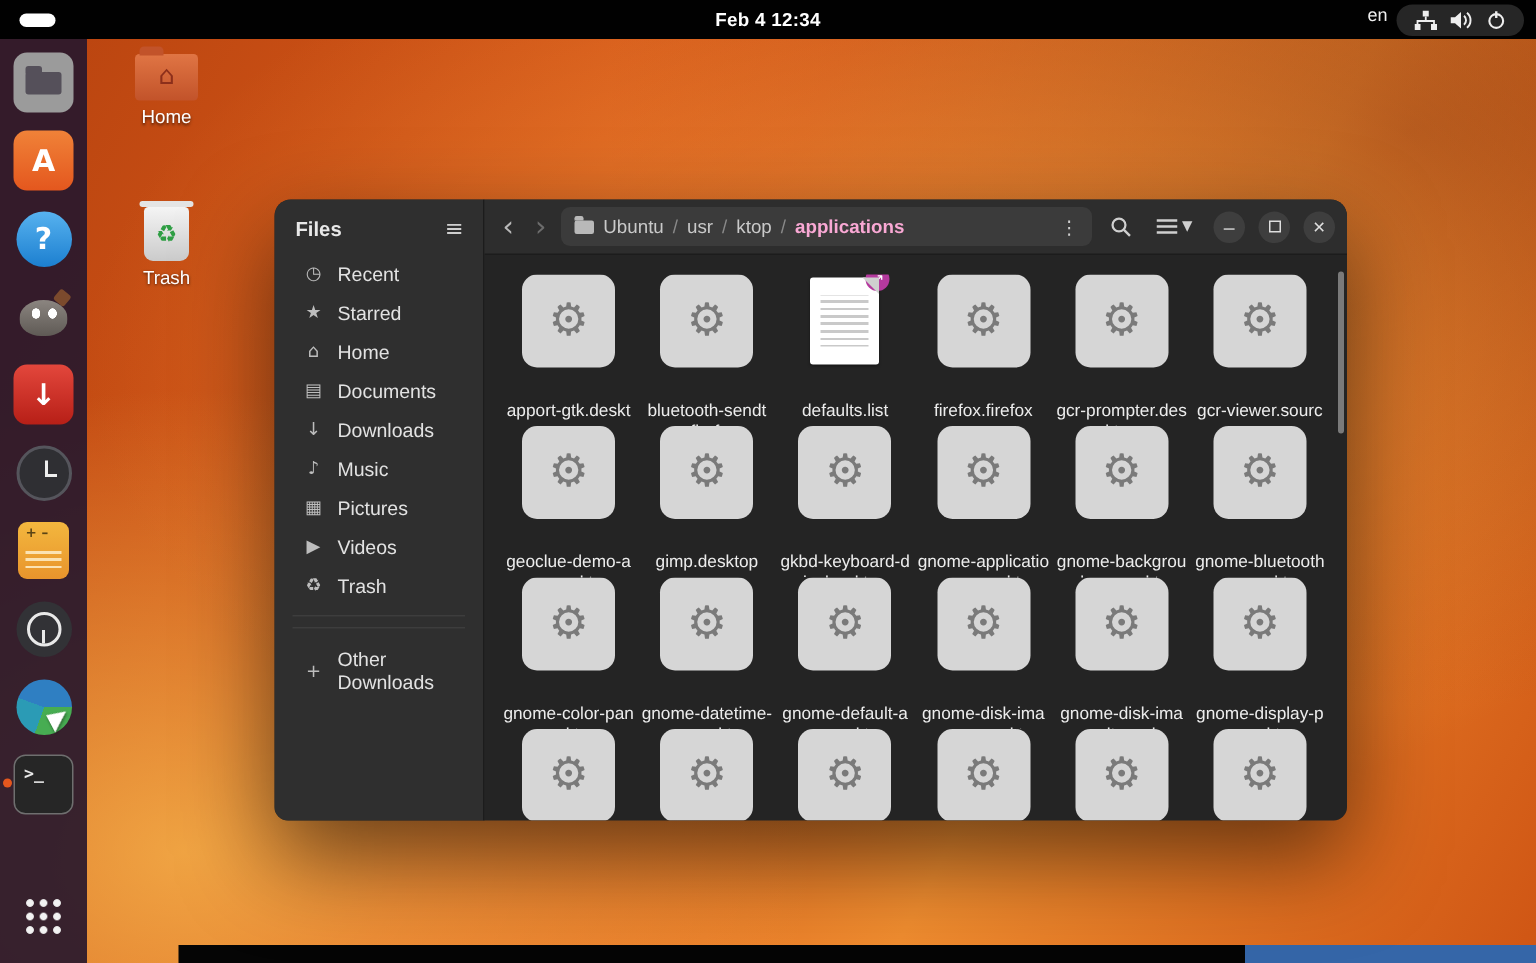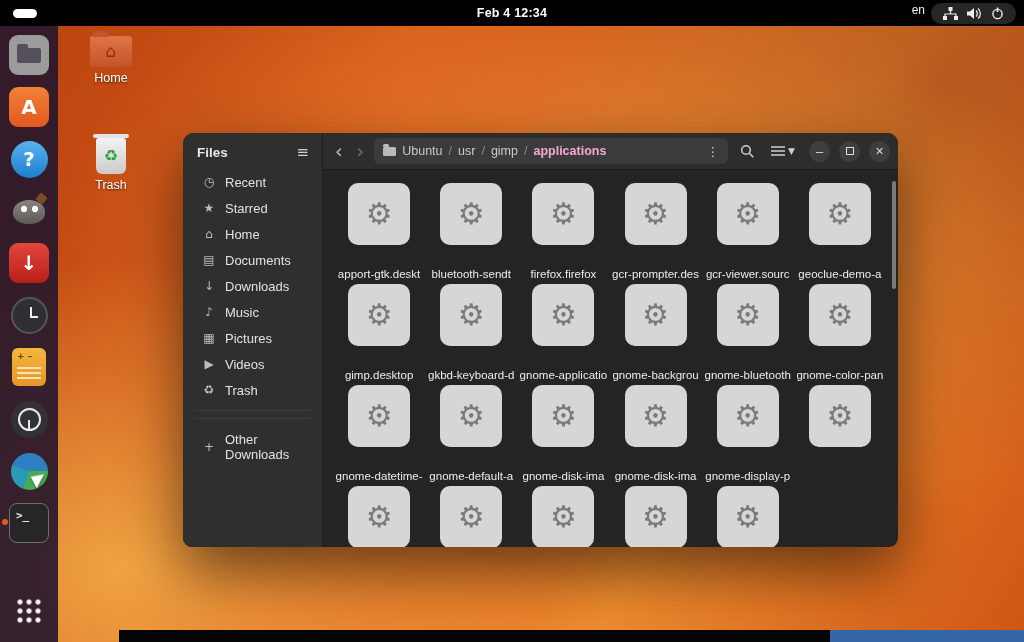--- a/index.html
+++ b/index.html
@@ -265,21 +265,21 @@
     <div class="hdr">
       <span class="nav back">‹</span>
       <span class="nav fwd">›</span>
       <div class="pathbar">
         <span class="mini-folder"></span>
         <span id="crumbs" style="display:flex;align-items:center;gap:6px;min-width:0;">
             <span class="crumb">Ubuntu</span>
             <span class="psep">/</span>
             <span class="crumb">usr</span>
             <span class="psep">/</span>
-            <span class="crumb">gimp</span>
+            <span class="crumb">ktop</span>
             <span class="psep">/</span>
             <span class="crumb cur">applications</span>
           </span>
         <span class="kebab">⋮</span>
       </div>
       <span class="hbtn">
         <svg width="15" height="15" viewBox="0 0 15 15">
             <circle cx="6" cy="6" r="4.3" stroke="#cfcfcf" stroke-width="1.5" fill="none"></circle>
             <line x1="9.3" y1="9.3" x2="13.3" y2="13.3" stroke="#cfcfcf" stroke-width="1.6"></line>
           </svg>
@@ -307,20 +307,26 @@
           </div>
           <div class="fname">apport-gtk.desktop</div>
         </div>
         <div class="cell">
           <div class="tile">
             <span class="gear">⚙</span>
           </div>
           <div class="fname">bluetooth-sendto.firefox</div>
         </div>
         <div class="cell">
+          <div class="doc">
+            <span class="badge">↗</span>
+          </div>
+          <div class="fname">defaults.list</div>
+        </div>
+        <div class="cell">
           <div class="tile">
             <span class="gear">⚙</span>
           </div>
           <div class="fname">firefox.firefox</div>
         </div>
         <div class="cell">
           <div class="tile">
             <span class="gear">⚙</span>
           </div>
           <div class="fname">gcr-prompter.desktop</div>

